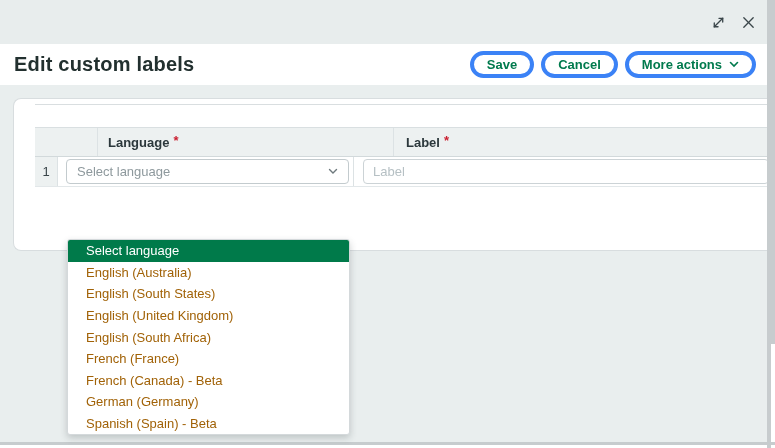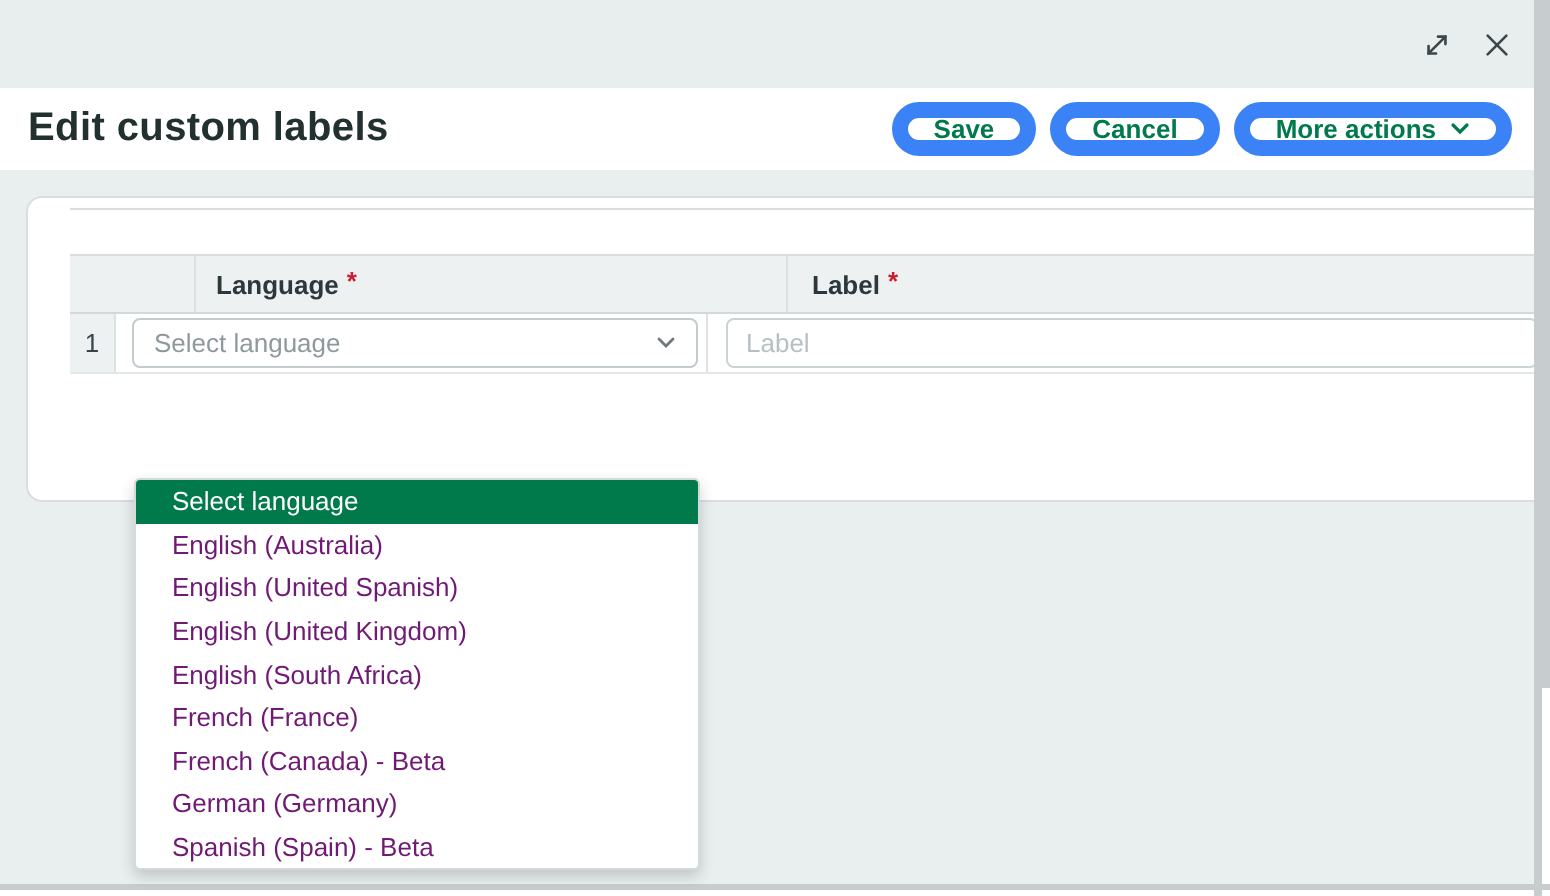--- a/index.html
+++ b/index.html
@@ -15,21 +15,21 @@
               justify-content: flex-end; padding-right: 14px; gap: 12px; }
   .tb-icon { background: none; border: none; width: 18px; height: 18px; cursor: pointer;
              display: flex; align-items: center; justify-content: center; padding: 0; }
 
   
   .header { height: 41px; background: #ffffff; display: flex; align-items: center;
             justify-content: space-between; padding: 0 15px 0 14px; }
   .page-title { font-size: 20px; font-weight: 600; color: #22302f; letter-spacing: .2px; }
   .actions { display: flex; gap: 7px; align-items: center; }
   .btn { display: inline-flex; align-items: center; gap: 7px; height: 27px;
-         padding: 0 13px; border: 8px solid #3b82f6; border-radius: 14px;
+         padding: 0 13px; border: 4px solid #3b82f6; border-radius: 14px;
          background: #ffffff; color: #007a4d; font-size: 13px; font-weight: 600;
          font-family: inherit; cursor: pointer; white-space: nowrap; }
 
   
   .dialog-body { position: relative; height: 360px; }
   .card { margin: 13px 0 0 13px; width: calc(100% - 13px); height: 153px;
           background: #ffffff; border: 1px solid #d8dddf; border-right: none;
           border-radius: 8px 0 0 8px; }
   .card-title { padding: 20px 0 0 21px; font-size: 14px; color: #2f3a3e; }
   .card-divider { margin: 5px 0 0 21px; border-bottom: 1px solid #d9dee0; }
@@ -55,21 +55,21 @@
   .select .ph { color: #8e999d; font-size: 13px; }
   .text-input { width: 100%; height: 25px; border: 1px solid #ccd3d6; border-radius: 4px;
                 padding: 0 9px; font-size: 13px; font-family: inherit; color: #3a454a; }
   .text-input::placeholder { color: #b6c0c4; }
 
   
   .dropdown { position: absolute; left: 67px; top: 141px; width: 283px;
               background: #ffffff; border: 1px solid #d4d9db; border-radius: 3px;
               box-shadow: 0 3px 7px rgba(40,50,54,.22); z-index: 10; overflow: hidden; }
   .opt { height: 21.6px; display: flex; align-items: center; padding: 0 18px;
-         font-size: 13px; color: #701a75; cursor: pointer; white-space: nowrap; }
+         font-size: 13px; color: #a16207; cursor: pointer; white-space: nowrap; }
   .opt.highlighted { background: #007a4a; color: #ffffff; }
 
   
   .edge-right { position: absolute; right: 0; top: 0; width: 4px; height: 448px; background: #c7ccce; }
   .edge-bottom { position: absolute; left: 0; bottom: 0; width: 775px; height: 3px; background: #c7ccce; }
 </style>
 </head>
 <body>
 
 <div class="screen">
@@ -135,21 +135,21 @@
             <div class="td col-label">
               <input class="text-input" type="text" placeholder="Label" style="">
             </div>
           </div>
         </div>
       </div>
 
       <div class="dropdown" id="dropdown">
           <div class="opt highlighted">Select language</div>
           <div class="opt">English (Australia)</div>
-          <div class="opt">English (United Spanish)</div>
+          <div class="opt">English (South States)</div>
           <div class="opt">English (United Kingdom)</div>
           <div class="opt">English (South Africa)</div>
           <div class="opt">French (France)</div>
           <div class="opt">French (Canada) - Beta</div>
           <div class="opt">German (Germany)</div>
           <div class="opt">Spanish (Spain) - Beta</div>
         </div>
     </div>
 
     <div class="edge-right"></div>

